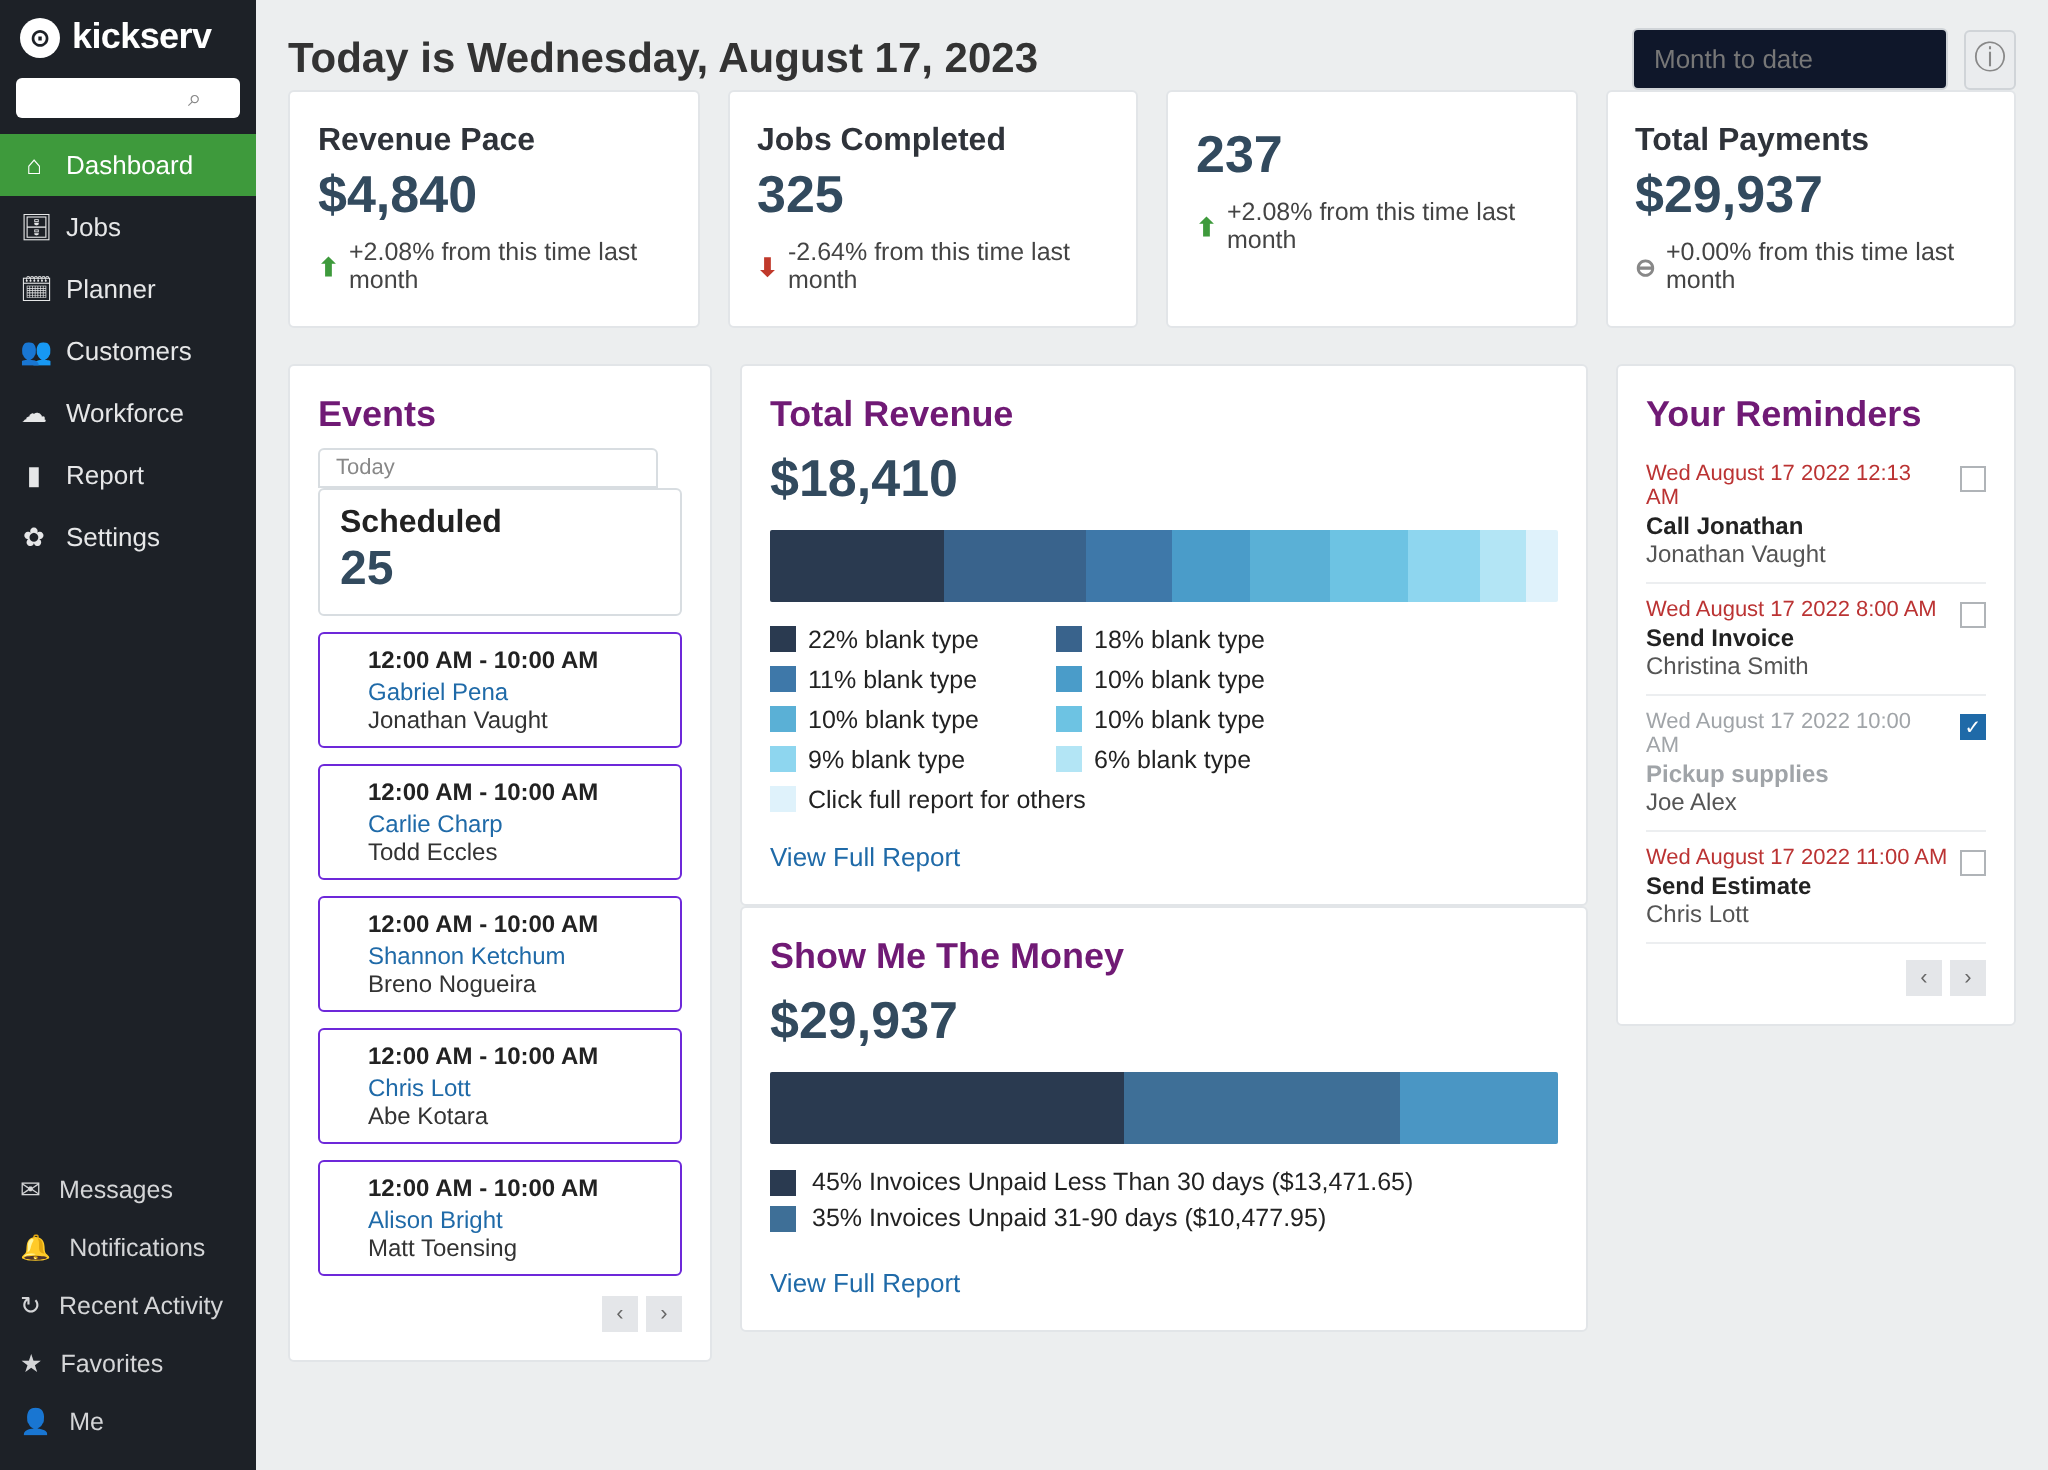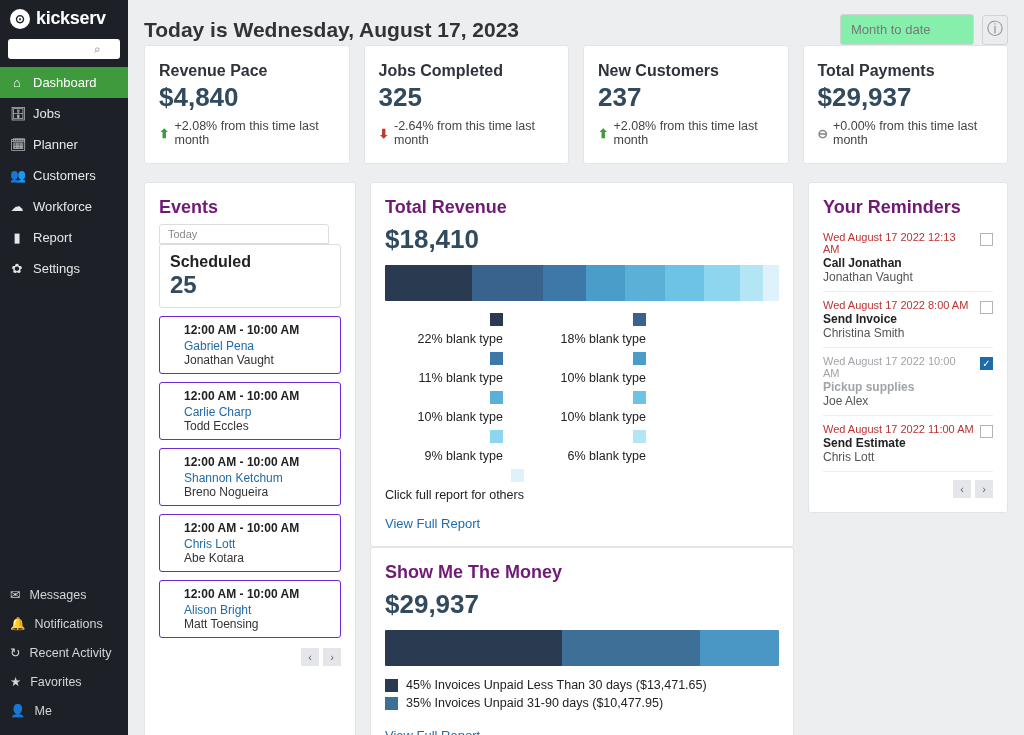--- a/index.html
+++ b/index.html
@@ -19,21 +19,21 @@
   .nav li.active { background:#3e9a3c; color:#fff; }
   .nav li .nicon { width:14px; text-align:center; font-size:13px; }
   .sidebar-bottom { margin-top:auto; padding-bottom:10px; }
   .nav2 { list-style:none; font-size:12.5px; color:#d4d5d7; }
   .nav2 li { display:flex; align-items:center; gap:9px; padding:7px 10px; cursor:pointer; }
   
   .main { flex:1; padding:14px 16px; overflow:auto; }
   .toprow { display:flex; align-items:center; justify-content:space-between; }
   .date-title { font-size:21px; font-weight:600; color:#333; }
   .toprow-right { display:flex; gap:8px; align-items:center; }
-  .range-select { background:#86efac; border:1px solid #d0d4d8; border-radius:3px; padding:7px 10px; font-size:13px; color:#777; width:134px; cursor:pointer; }
+  .range-select { background:#0f172a; border:1px solid #d0d4d8; border-radius:3px; padding:7px 10px; font-size:13px; color:#777; width:158px; cursor:pointer; }
   .info-btn { width:26px; height:30px; background:#eaecee; border:1px solid #d0d4d8; border-radius:3px; display:flex; align-items:center; justify-content:center; color:#888; cursor:pointer; }
   .cards4 { display:grid; grid-template-columns:repeat(4,1fr); gap:14px; margin-bottom:18px; }
   .card { background:#fff; border:1px solid #e2e5e8; border-radius:3px; padding:16px 14px; }
   .card h3 { font-size:16px; font-weight:600; color:#2f333a; margin-bottom:2px; }
   .card .big { font-size:26px; font-weight:700; color:#324a5e; }
   .card .delta { display:flex; align-items:center; gap:5px; font-size:12.5px; margin-top:6px; color:#444; }
   .arrow-up { color:#3e9a3c; font-weight:bold; }
   .arrow-down { color:#c0392b; font-weight:bold; }
   .arrow-flat { color:#888; font-weight:bold; }
 
@@ -49,21 +49,21 @@
   .event .time { font-weight:600; margin-bottom:2px; }
   .event .cust { color:#1f6aa8; }
   .event .who { color:#333; }
   .events .pager { display:flex; justify-content:flex-end; gap:4px; margin-top:10px; }
   .pgbtn { width:18px; height:18px; background:#e4e6e9; display:flex; align-items:center; justify-content:center; font-size:11px; color:#666; cursor:pointer; }
   
   .midcol { display:flex; flex-direction:column; }
   .bar { display:flex; height:36px; border-radius:1px; overflow:hidden; margin:10px 0 12px; }
   .bar > div { height:100%; }
   .legend { display:flex; flex-wrap:wrap; gap:6px 25px; font-size:12.5px; }
-  .legend .item { display:flex; align-items:flex-end; gap:6px; min-width:118px;flex-direction:column; }
+  .legend .item { display:flex; align-items:flex-start; gap:6px; min-width:118px; }
   .sw { width:13px; height:13px; flex-shrink:0; }
   .link { color:#1f6aa8; font-size:13px; margin-top:14px; cursor:pointer; display:inline-block; }
   .money-legend { font-size:12.5px; }
   .money-legend .item { display:flex; align-items:center; gap:8px; margin:4px 0; }
   
   .reminders .rem { border-bottom:1px solid #eceef0; padding:7px 0 7px; display:flex; align-items:flex-start; gap:6px; font-size:12px; }
   .reminders .rem .when { color:#b33; font-size:11px; }
   .reminders .rem .title { font-weight:600; margin-top:1px; }
   .reminders .rem .who { color:#555; }
   .reminders .rem .body { flex:1; }
@@ -165,21 +165,20 @@
         </div>
         <div class="card">
           <h3>Jobs Completed</h3>
     <div class="big">325</div>
     <div class="delta">
             <span class="arrow-down">⬇</span>
             <span>-2.64% from this time last month</span>
           </div>
         </div>
         <div class="card">
-          <h3>New Customers</h3>
     <div class="big">237</div>
     <div class="delta">
             <span class="arrow-up">⬆</span>
             <span>+2.08% from this time last month</span>
           </div>
         </div>
         <div class="card">
           <h3>Total Payments</h3>
     <div class="big">$29,937</div>
     <div class="delta">

